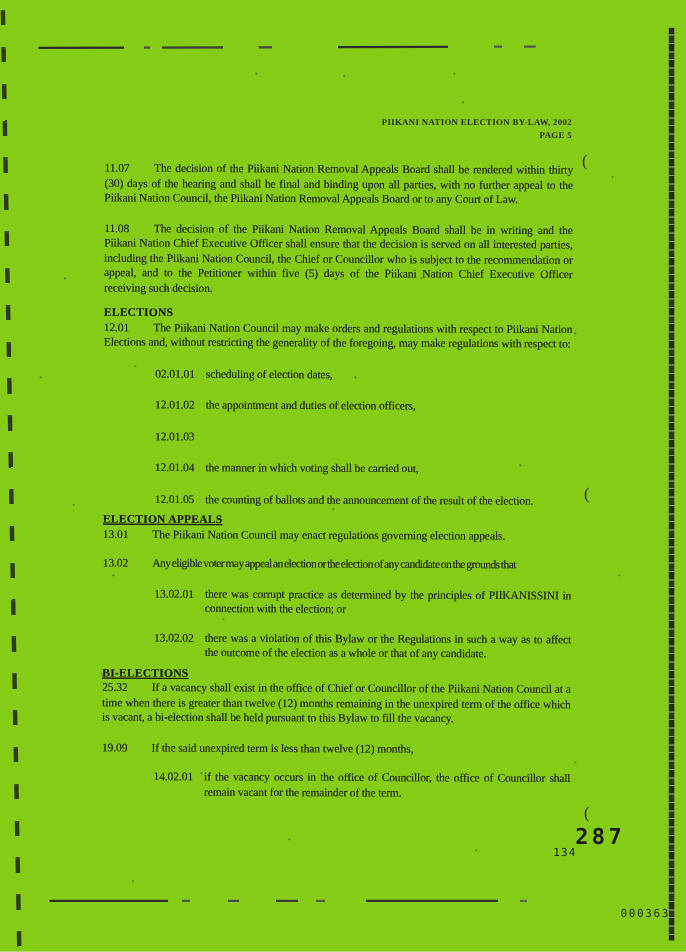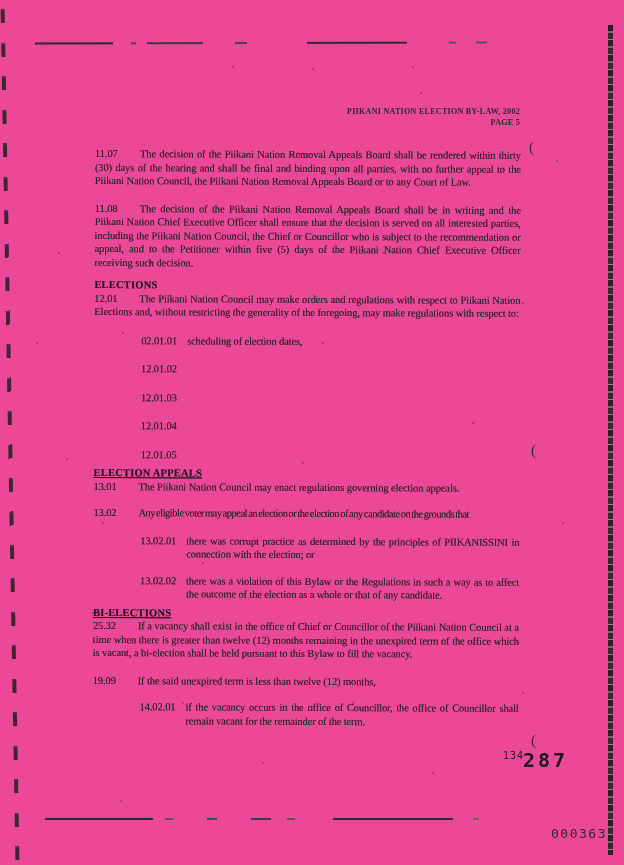--- a/index.html
+++ b/index.html
@@ -5,21 +5,21 @@
   html, body { margin: 0; padding: 0; }
   body {
     width: 624px; height: 865px;
     background: #f2f2f0;
     font-family: "Liberation Serif", serif;
     overflow: hidden;
   }
   .page {
     position: relative;
     width: 624px; height: 865px;
-    background: #ec4899;
+    background: #84cc16;
     color: #262626;
     overflow: hidden;
   }
   
   .binding-strip {
     position: absolute; left: 8px; top: 0; width: 4px; height: 865px;
     background: repeating-linear-gradient(
       to bottom,
       transparent 0 9px,
       #2e2e2e 9px 11px,
@@ -96,33 +96,33 @@
   .stext.nowrap { white-space: nowrap; }
   .squeeze { letter-spacing: -0.5px; word-spacing: -1px; white-space: nowrap; }
   .paren {
     position: absolute; font-size: 15px; color: #2e2e2e;
     font-family: "Liberation Serif", serif;
   }
   .paren.p1 { left: 529px; top: 139px; }
   .paren.p2 { left: 531px; top: 442px; }
   .paren.p3 { left: 531px; top: 732px; }
   .stamp-134 {
-    position: absolute; left: 503px; top: 750px;
+    position: absolute; left: 503px; top: 770px;
     font-family: "DejaVu Sans Mono", monospace;
     font-size: 10px; letter-spacing: 1px; color: #222; text-align: right;
   }
   .stamp-287 {
     position: absolute; left: 523px; top: 748px;
     font-family: "DejaVu Sans Mono", monospace;
     font-size: 20px; font-weight: bold; letter-spacing: 3px; color: #1a1a1a;
   }
   .stamp-bates {
-    position: absolute; left: 551px; top: 826px;
+    position: absolute; left: 564px; top: 826px;
     font-family: "DejaVu Sans Mono", monospace;
-    font-size: 13px; letter-spacing: 1.5px; color: #2b2b2b;
+    font-size: 10px; letter-spacing: 1.5px; color: #2b2b2b;
   }
   .scan-noise {
     position: absolute; left: 0; top: 0; width: 2px; height: 2px;
     border-radius: 50%;
     box-shadow:
       150px 262px 0 rgba(40,40,40,.55), 262px 182px 0 rgba(40,40,40,.45),
       420px 92px 0 rgba(40,40,40,.5), 322px 342px 0 rgba(40,40,40,.5),
       142px 422px 0 rgba(40,40,40,.45), 472px 422px 0 rgba(40,40,40,.5),
       202px 562px 0 rgba(40,40,40,.45), 92px 612px 0 rgba(40,40,40,.5),
       352px 702px 0 rgba(40,40,40,.45), 472px 642px 0 rgba(40,40,40,.45),
@@ -166,29 +166,32 @@
     <p class="heading mt9">ELECTIONS</p>
 
     <p class="para"><span class="pnum">12.01</span><span>The Piikani Nation Council may make orders and regulations with respect to Piikani Nation Elections and, without restricting the generality of the foregoing, may make regulations with respect to:</span></p>
 
     <div class="subitem">
       <span class="snum">02.01.01</span>
       <span class="stext">scheduling of election dates,</span>
     </div>
     <div class="subitem">
       <span class="snum">12.01.02</span>
+      <span class="stext">the appointment and duties of election officers,</span>
     </div>
     <div class="subitem">
       <span class="snum">12.01.03</span>
     </div>
     <div class="subitem">
       <span class="snum">12.01.04</span>
+      <span class="stext">the manner in which voting shall be carried out,</span>
     </div>
     <div class="subitem">
       <span class="snum">12.01.05</span>
+      <span class="stext nowrap">the counting of ballots and the announcement of the result of the election.</span>
     </div>
 
     <p class="heading underlined mt5">ELECTION APPEALS</p>
 
     <p class="para"><span class="pnum">13.01</span><span>The Piikani Nation Council may enact regulations governing election appeals.</span></p>
 
     <p class="para mt13"><span class="pnum">13.02</span><span class="squeeze">Any eligible voter may appeal an election or the election of any candidate on the grounds that</span></p>
 
     <div class="subitem m14">
       <span class="snum">13.02.01</span>

